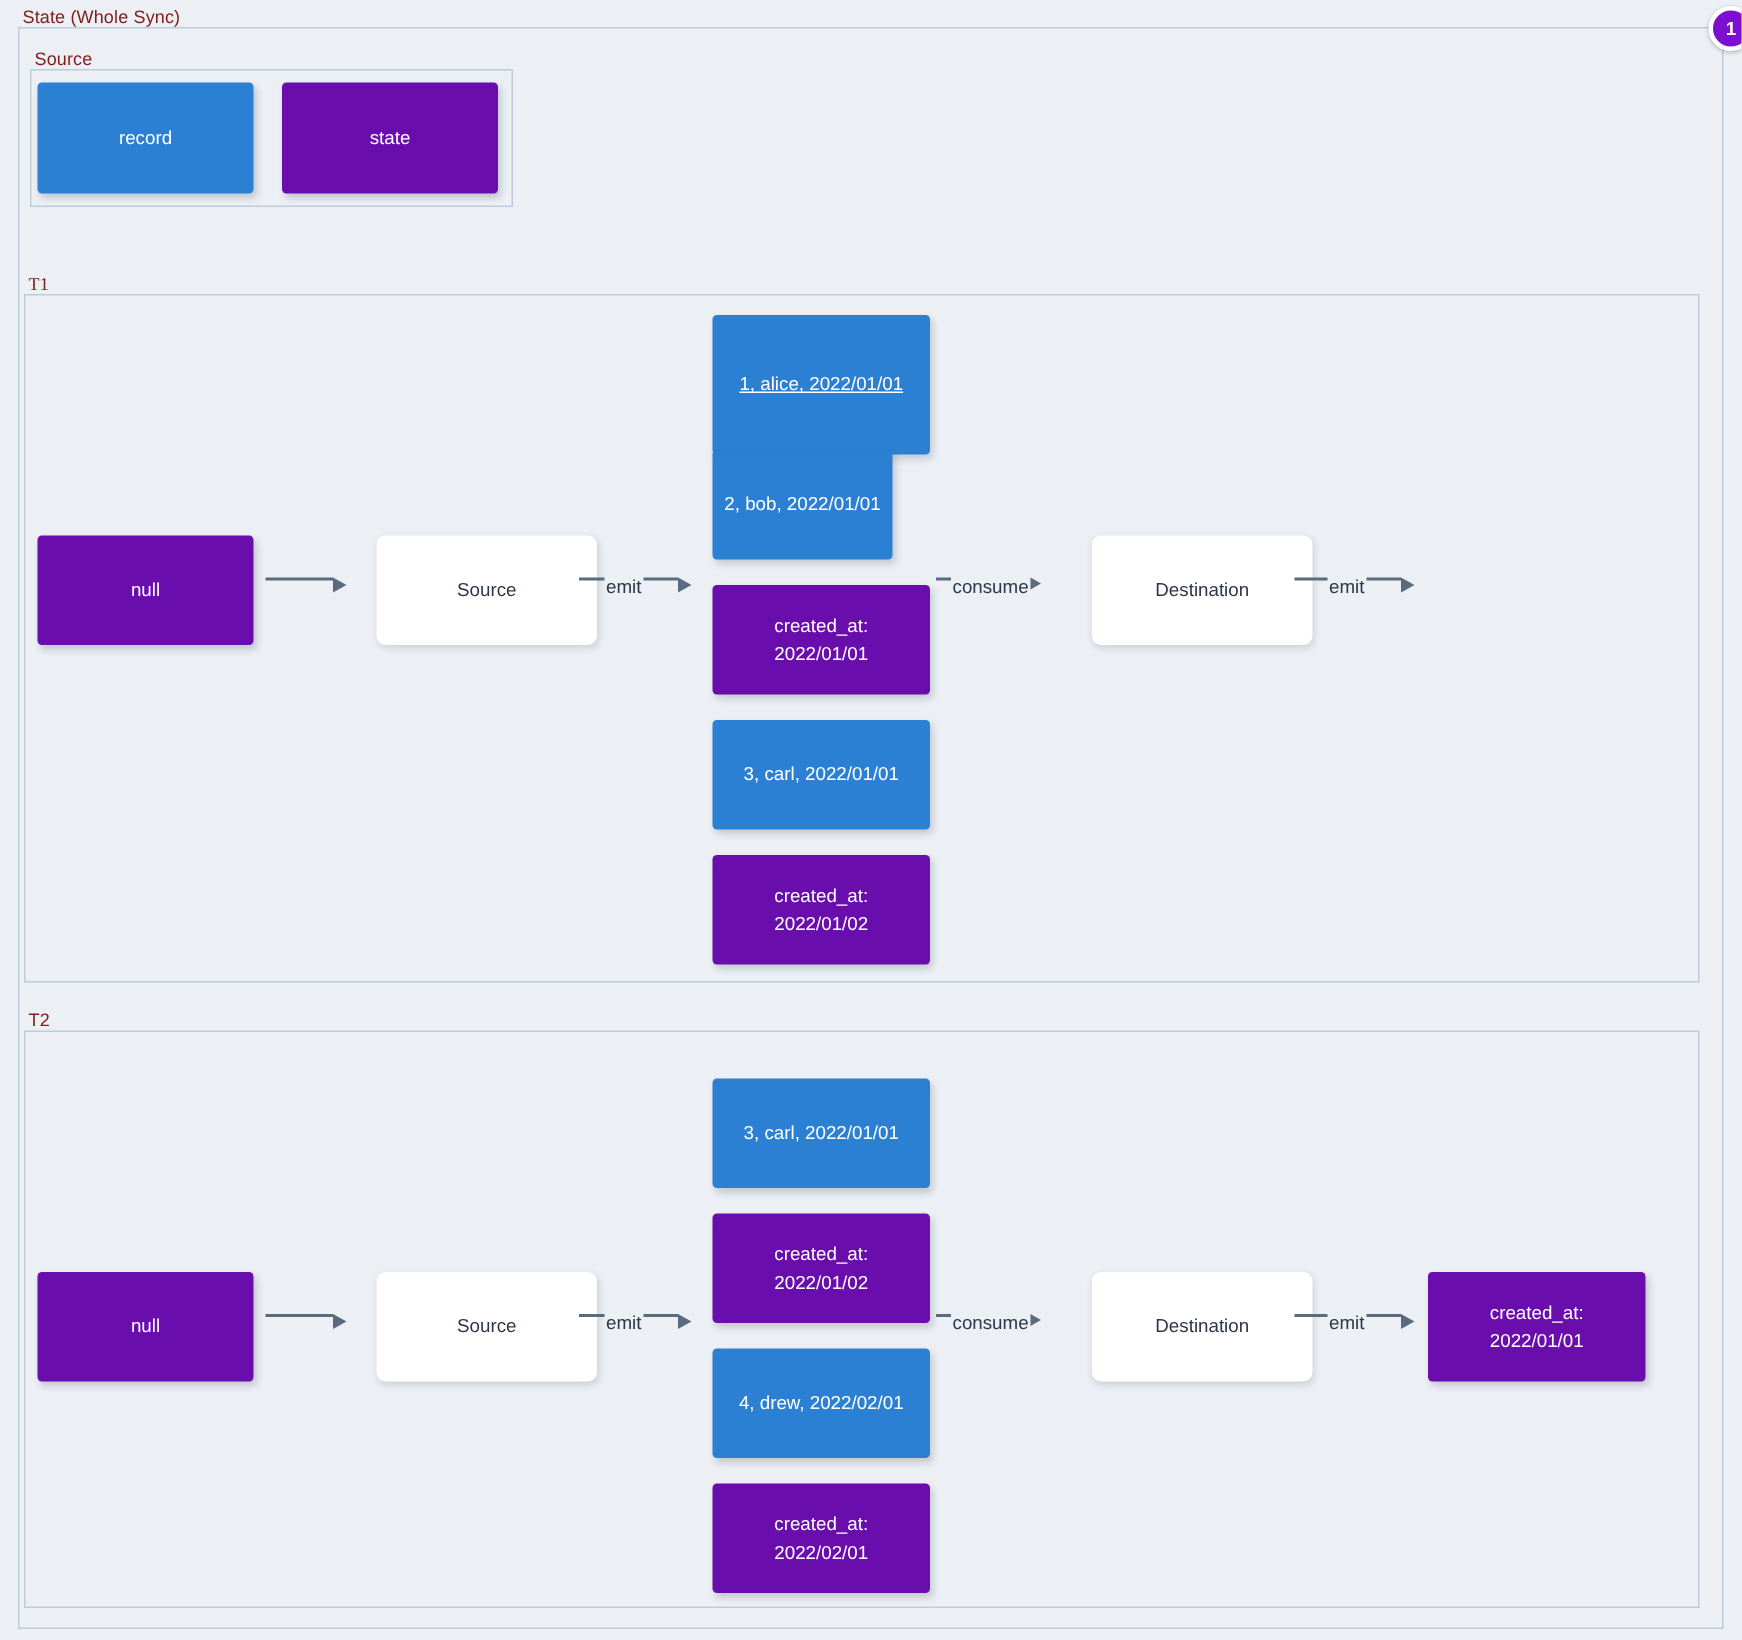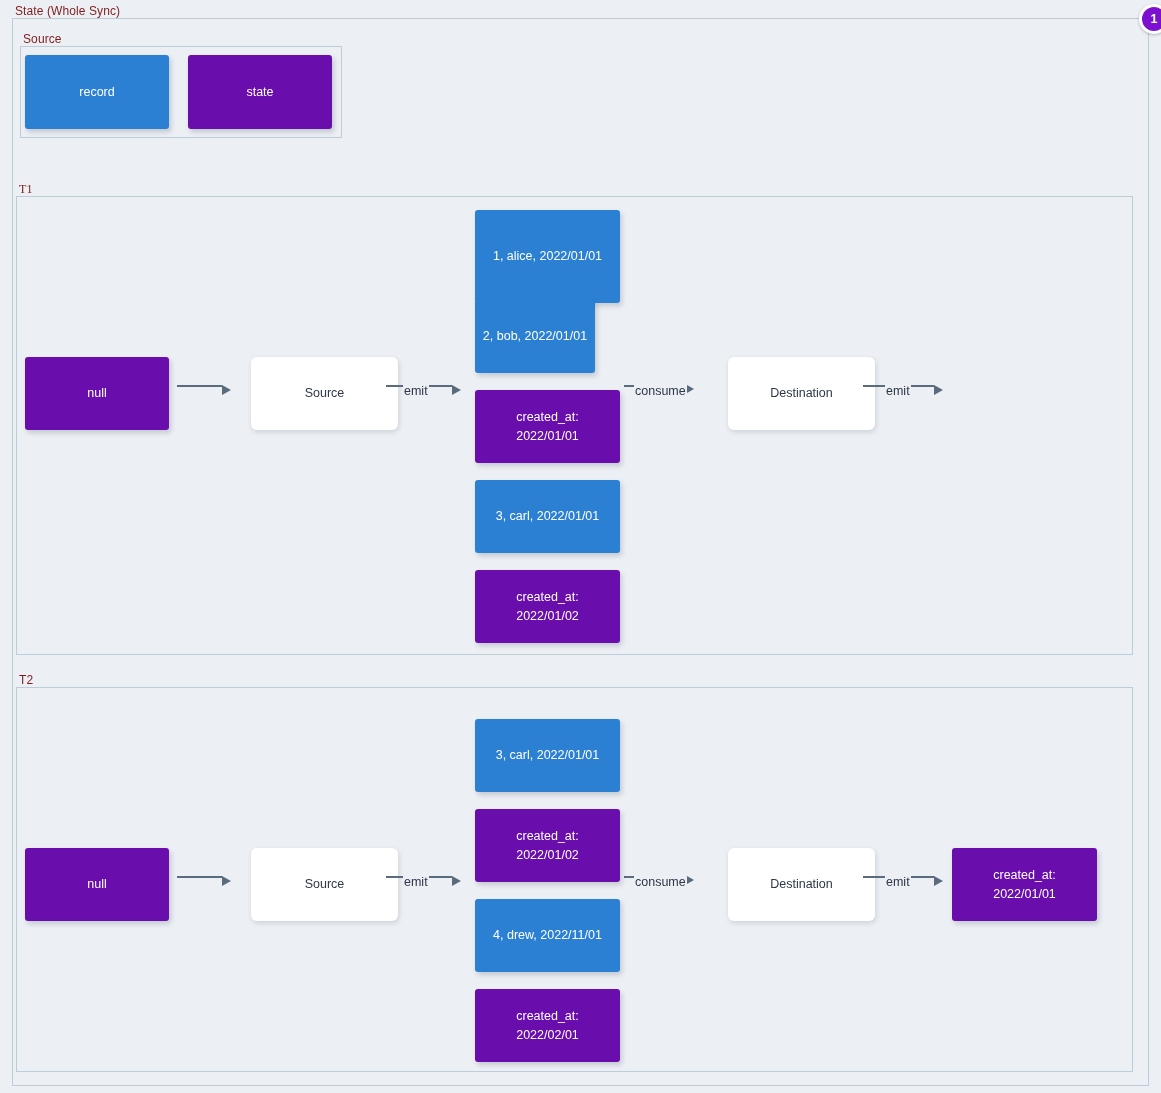--- a/index.html
+++ b/index.html
@@ -173,21 +173,21 @@
 
   <div class="node plain" style="left:231px; top:357px; width:147px; height:73px;">Source</div>
 
   <div class="arrow" style="left:386px; top:385px;">
     <div class="line" style="width:17px;"></div>
     <div class="label">emit</div>
     <div class="line" style="width:23px;"></div>
       <div class="head"></div>
   </div>
 
-  <div class="node record" style="left:475px; top:210px; width:145px; height:93px;">1, alice, 2022/01/01</div>
+  <div class="node record" style="left:475px; top:210px; width:145px; height:93px;text-decoration:underline;">1, alice, 2022/01/01</div>
   <div class="node record" style="left:475px; top:300px; width:120px; height:73px;">2, bob, 2022/01/01</div>
   <div class="node state" style="left:475px; top:390px; width:145px; height:73px;">created_at:
 2022/01/01</div>
   <div class="node record" style="left:475px; top:480px; width:145px; height:73px;">3, carl, 2022/01/01</div>
   <div class="node state" style="left:475px; top:570px; width:145px; height:73px;">created_at:
 2022/01/02</div>
 
   <div class="arrow" style="left:624px; top:385px;">
     <div class="line" style="width:10px;"></div>
     <div class="label">consume</div>
@@ -218,21 +218,21 @@
   <div class="arrow" style="left:386px; top:876px;">
     <div class="line" style="width:17px;"></div>
     <div class="label">emit</div>
     <div class="line" style="width:23px;"></div>
       <div class="head"></div>
   </div>
 
   <div class="node record" style="left:475px; top:719px; width:145px; height:73px;">3, carl, 2022/01/01</div>
   <div class="node state" style="left:475px; top:809px; width:145px; height:73px;">created_at:
 2022/01/02</div>
-  <div class="node record" style="left:475px; top:899px; width:145px; height:73px;">4, drew, 2022/11/01</div>
+  <div class="node record" style="left:475px; top:899px; width:145px; height:73px;">4, drew, 2022/02/01</div>
   <div class="node state" style="left:475px; top:989px; width:145px; height:73px;">created_at:
 2022/02/01</div>
 
   <div class="arrow" style="left:624px; top:876px;">
     <div class="line" style="width:10px;"></div>
     <div class="label">consume</div>
     <div class="head small"></div>
   </div>
 
   <div class="node plain" style="left:708px; top:848px; width:147px; height:73px;">Destination</div>

